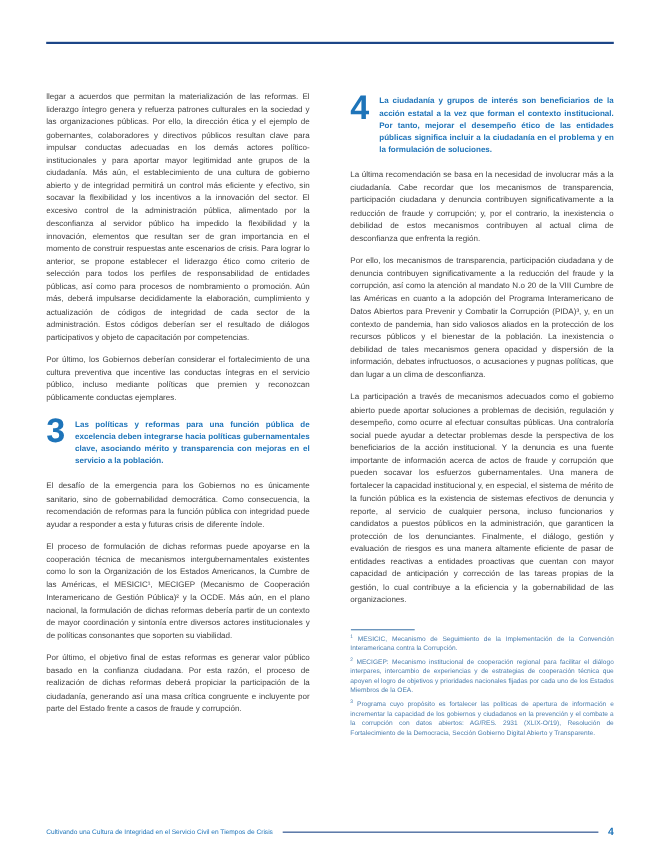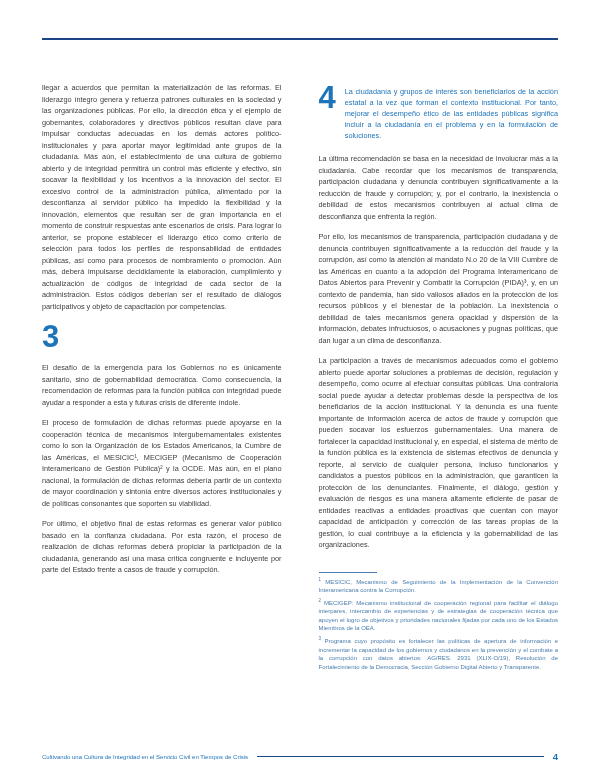--- a/index.html
+++ b/index.html
@@ -25,21 +25,21 @@
   }
   .rec {
     display: flex; gap: 9px; align-items: flex-start;
     margin: 3px 0 12px 0;
   }
   .rec .num {
     font-size: 31px; font-weight: bold; color: #1e74b9;
     line-height: 0.85; flex: 0 0 auto;
   }
   .rec .txt {
-    font-size: 7.3px; line-height: 11px; font-weight: normal;
+    font-size: 7.3px; line-height: 11px; font-weight: bold;
     color: #1e74b9; text-align: justify; padding-top: 1px;
   }
   .fn-sep {
     width: 58px; height: 1px; background: #4a7dad;
     margin: 12px 0 5px 0; flex: 0 0 auto;
   }
   .footnote {
     font-size: 6px; line-height: 8.6px; color: #4a7dad;
     text-align: justify; margin-bottom: 4px;
   }
@@ -56,23 +56,25 @@
 <body>
 
 <div class="page">
 
   <div class="top-rule"></div>
 
   <div class="columns">
 
     <div class="col">
       <p class="body">llegar a acuerdos que permitan la materialización de las reformas. El liderazgo íntegro genera y refuerza patrones culturales en la sociedad y las organizaciones públicas. Por ello, la dirección ética y el ejemplo de gobernantes, colaboradores y directivos públicos resultan clave para impulsar conductas adecuadas en los demás actores político-institucionales y para aportar mayor legitimidad ante grupos de la ciudadanía. Más aún, el establecimiento de una cultura de gobierno abierto y de integridad permitirá un control más eficiente y efectivo, sin socavar la flexibilidad y los incentivos a la innovación del sector. El excesivo control de la administración pública, alimentado por la desconfianza al servidor público ha impedido la flexibilidad y la innovación, elementos que resultan ser de gran importancia en el momento de construir respuestas ante escenarios de crisis. Para lograr lo anterior, se propone establecer el liderazgo ético como criterio de selección para todos los perfiles de responsabilidad de entidades públicas, así como para procesos de nombramiento o promoción. Aún más, deberá impulsarse decididamente la elaboración, cumplimiento y actualización de códigos de integridad de cada sector de la administración. Estos códigos deberían ser el resultado de diálogos participativos y objeto de capacitación por competencias.</p>
+      <p class="body">Por último, los Gobiernos deberían considerar el fortalecimiento de una cultura preventiva que incentive las conductas íntegras en el servicio público, incluso mediante políticas que premien y reconozcan públicamente conductas ejemplares.</p>
 
       <div class="rec">
         <div class="num">3</div>
+        <div class="txt">Las políticas y reformas para una función pública de excelencia deben integrarse hacia políticas gubernamentales clave, asociando mérito y transparencia con mejoras en el servicio a la población.</div>
       </div>
 
       <p class="body">El desafío de la emergencia para los Gobiernos no es únicamente sanitario, sino de gobernabilidad democrática. Como consecuencia, la recomendación de reformas para la función pública con integridad puede ayudar a responder a esta y futuras crisis de diferente índole.</p>
       <p class="body">El proceso de formulación de dichas reformas puede apoyarse en la cooperación técnica de mecanismos intergubernamentales existentes como lo son la Organización de los Estados Americanos, la Cumbre de las Américas, el MESICIC¹, MECIGEP (Mecanismo de Cooperación Interamericano de Gestión Pública)² y la OCDE. Más aún, en el plano nacional, la formulación de dichas reformas debería partir de un contexto de mayor coordinación y sintonía entre diversos actores institucionales y de políticas consonantes que soporten su viabilidad.</p>
       <p class="body">Por último, el objetivo final de estas reformas es generar valor público basado en la confianza ciudadana. Por esta razón, el proceso de realización de dichas reformas deberá propiciar la participación de la ciudadanía, generando así una masa crítica congruente e incluyente por parte del Estado frente a casos de fraude y corrupción.</p>
     </div>
 
     <div class="col">
       <div class="rec">
         <div class="num">4</div>

